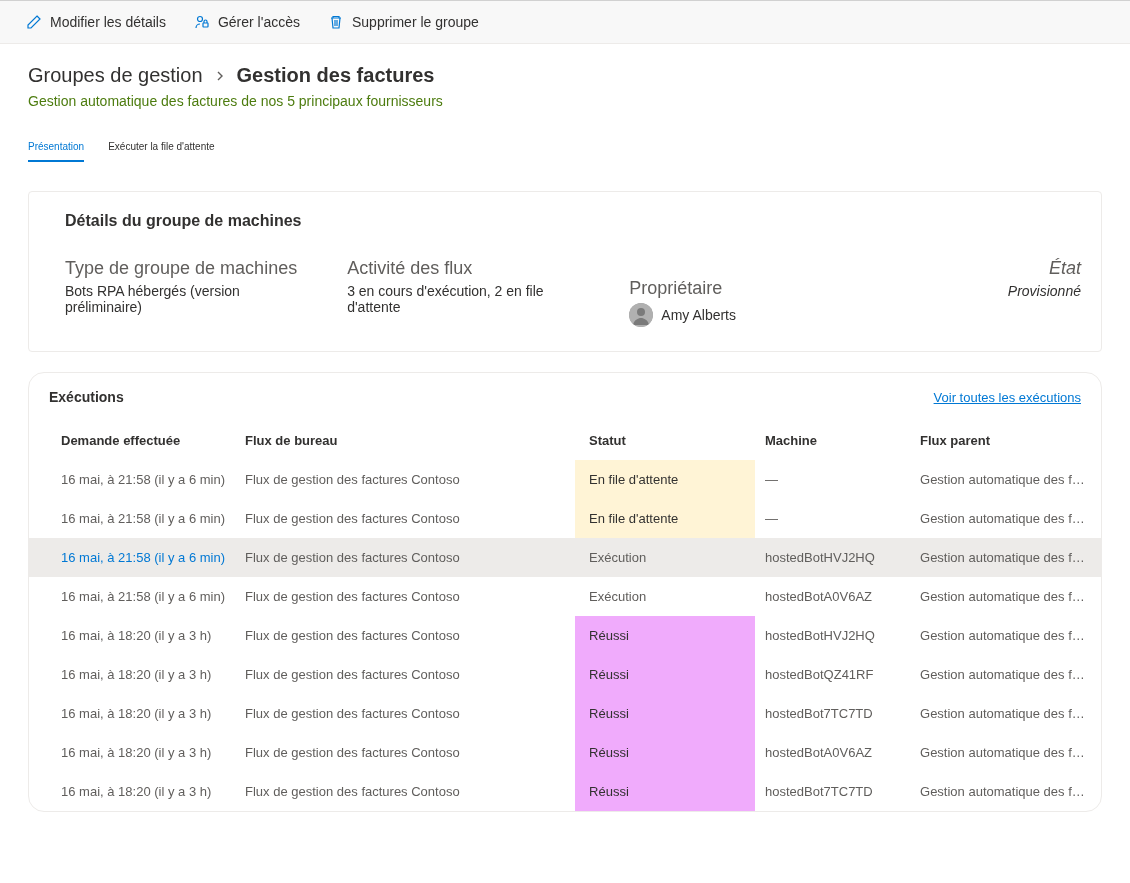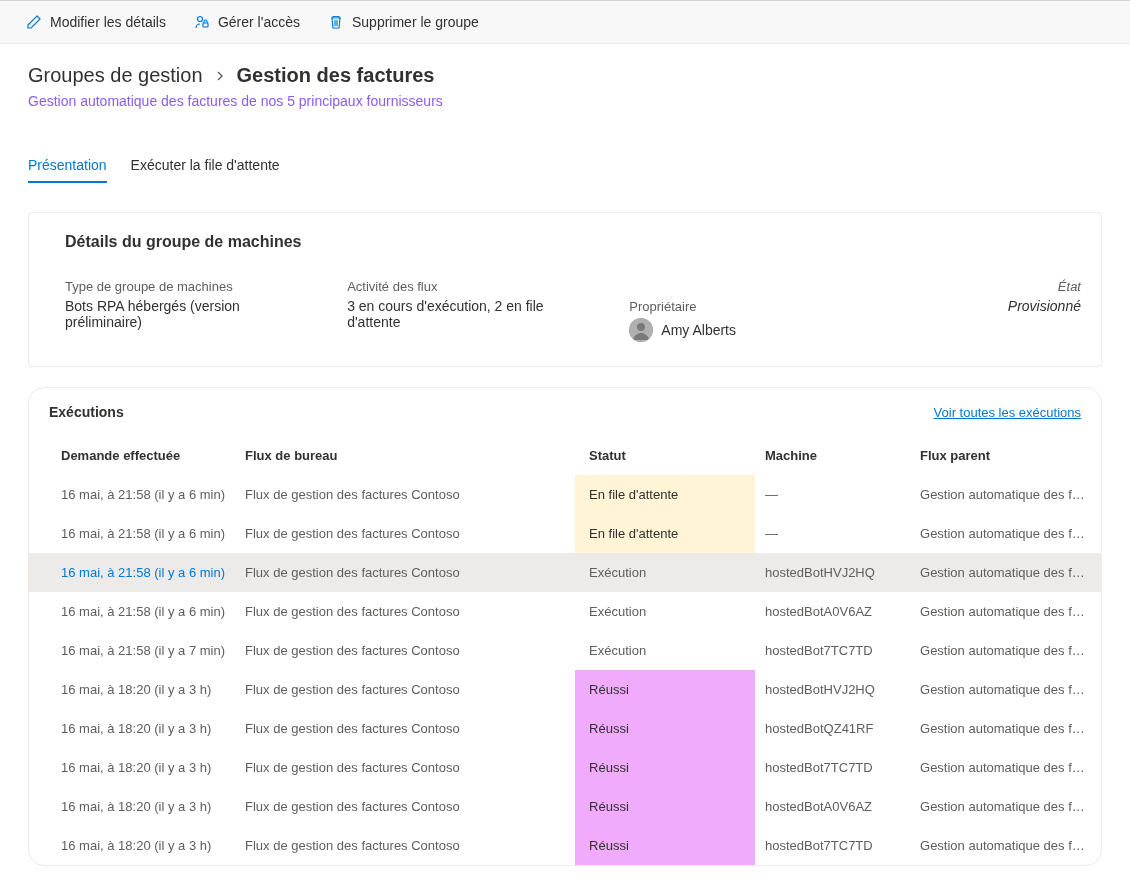--- a/index.html
+++ b/index.html
@@ -56,36 +56,35 @@
     }
     .breadcrumb-current {
       font-weight: 600;
     }
     .breadcrumb-sep {
       color: #605e5c;
       font-size: 14px;
     }
     .page-subtitle {
       font-size: 14px;
-      color: #8b5cf6;
+      color: #4d7c0f;
       margin-bottom: 24px;
     }
     .tabs {
       display: flex;
       gap: 24px;
       border-bottom: 1px solid transparent;
       margin-bottom: 28px;
     }
     .tab {
       padding: 8px 0;
-      font-size: 14px;
+      font-size: 10px;
       color: #323130;
       cursor: pointer;
       border-bottom: 2px solid transparent;
-      margin-top: 16px;
     }
     .tab.active {
       color: #0078d4;
       border-bottom: 2px solid #0078d4;
       font-weight: 400;
     }
     .card {
       border: 1px solid #edebe9;
       border-radius: 4px;
       padding: 20px 20px 24px 36px;
@@ -99,21 +98,21 @@
     .details-grid {
       display: flex;
       gap: 40px;
     }
     .detail-col {
       flex: 1;
     }
     .detail-col.owner { flex: 1.2; margin-top: 20px; }
     .detail-col.state { text-align: right; flex: 0.5; font-style: italic; }
     .detail-label {
-      font-size: 13px;
+      font-size: 18px;
       color: #605e5c;
       margin-bottom: 4px;
     }
     .detail-value {
       font-size: 14px;
       color: #323130;
     }
     .owner-row {
       display: flex;
       align-items: center;
@@ -305,27 +304,20 @@
             <td class="col-parent">Gestion automatique des fact...</td>
           </tr>
           <tr>
             <td class="col-requested">16 mai, à 21:58 (il y a 6 min)</td>
             <td class="col-flow">Flux de gestion des factures Contoso</td>
             <td class="col-status">Exécution</td>
             <td class="col-machine">hostedBotA0V6AZ</td>
             <td class="col-parent">Gestion automatique des fact...</td>
           </tr>
           <tr>
-            <td class="col-requested">16 mai, à 21:58 (il y a 7 min)</td>
-            <td class="col-flow">Flux de gestion des factures Contoso</td>
-            <td class="col-status">Exécution</td>
-            <td class="col-machine">hostedBot7TC7TD</td>
-            <td class="col-parent">Gestion automatique des fact...</td>
-          </tr>
-          <tr>
             <td class="col-requested">16 mai, à 18:20 (il y a 3 h)</td>
             <td class="col-flow">Flux de gestion des factures Contoso</td>
             <td class="col-status status-success">Réussi</td>
             <td class="col-machine">hostedBotHVJ2HQ</td>
             <td class="col-parent">Gestion automatique des fact...</td>
           </tr>
           <tr>
             <td class="col-requested">16 mai, à 18:20 (il y a 3 h)</td>
             <td class="col-flow">Flux de gestion des factures Contoso</td>
             <td class="col-status status-success">Réussi</td>

